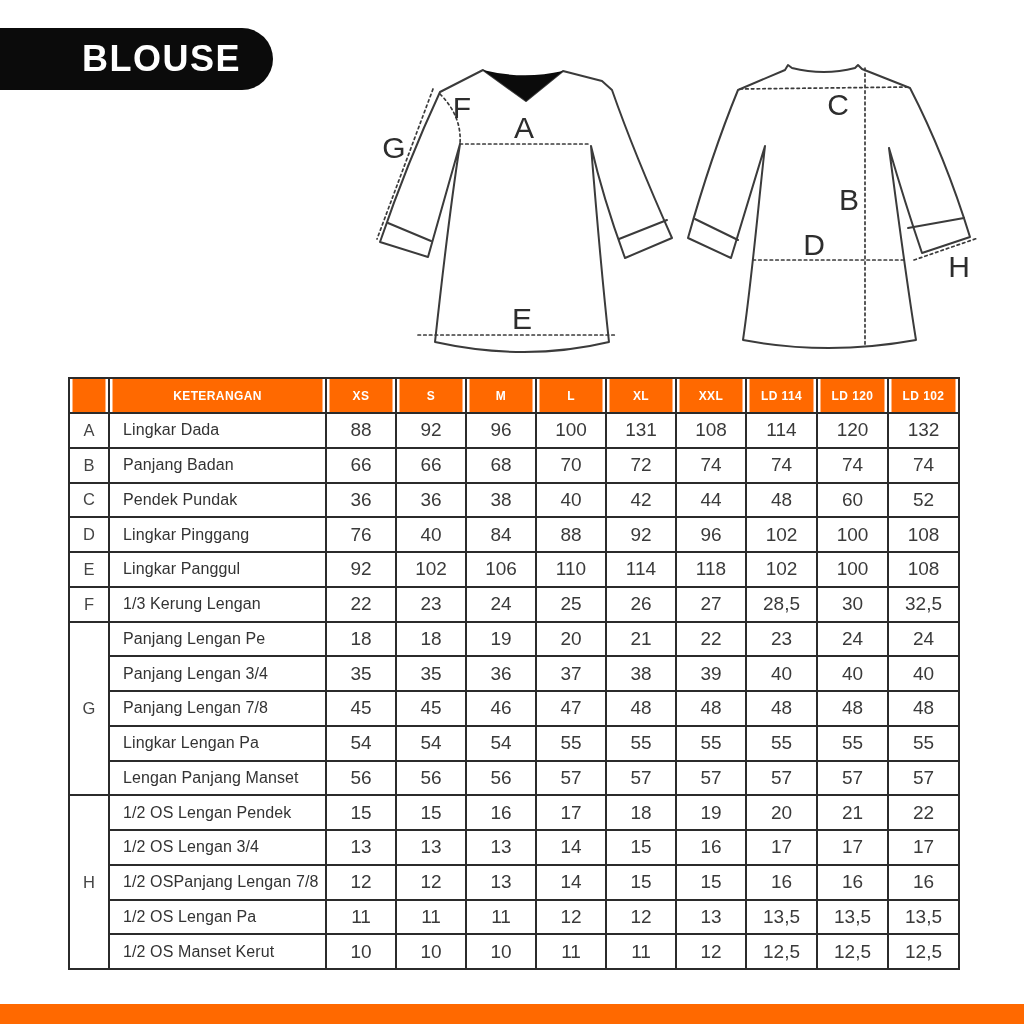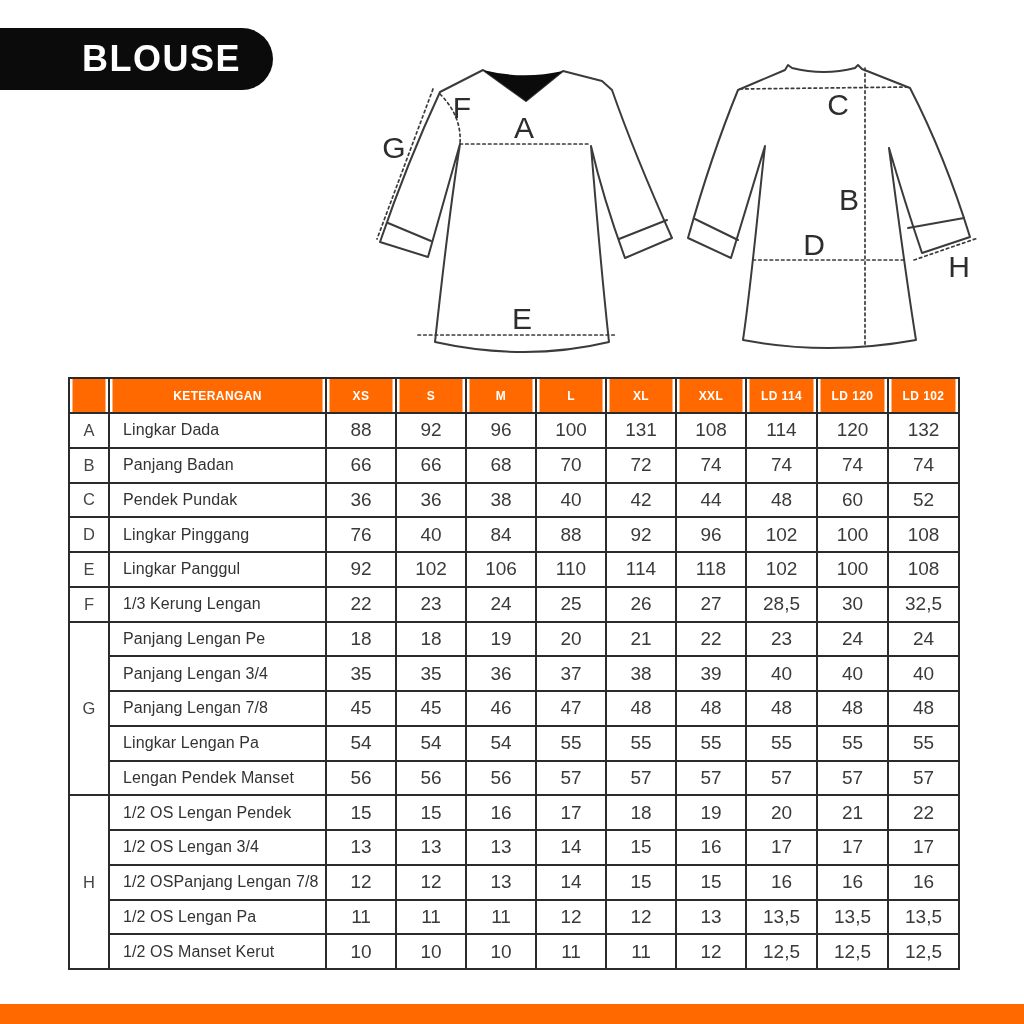--- a/index.html
+++ b/index.html
@@ -248,21 +248,21 @@
           <td class="val">54</td>
           <td class="val">54</td>
           <td class="val">55</td>
           <td class="val">55</td>
           <td class="val">55</td>
           <td class="val">55</td>
           <td class="val">55</td>
           <td class="val">55</td>
         </tr>
         <tr>
-          <td class="label">Lengan Pendek Manset</td>
+          <td class="label">Lengan Panjang Manset</td>
           <td class="val">56</td>
           <td class="val">56</td>
           <td class="val">56</td>
           <td class="val">57</td>
           <td class="val">57</td>
           <td class="val">57</td>
           <td class="val">57</td>
           <td class="val">57</td>
           <td class="val">57</td>
         </tr>

